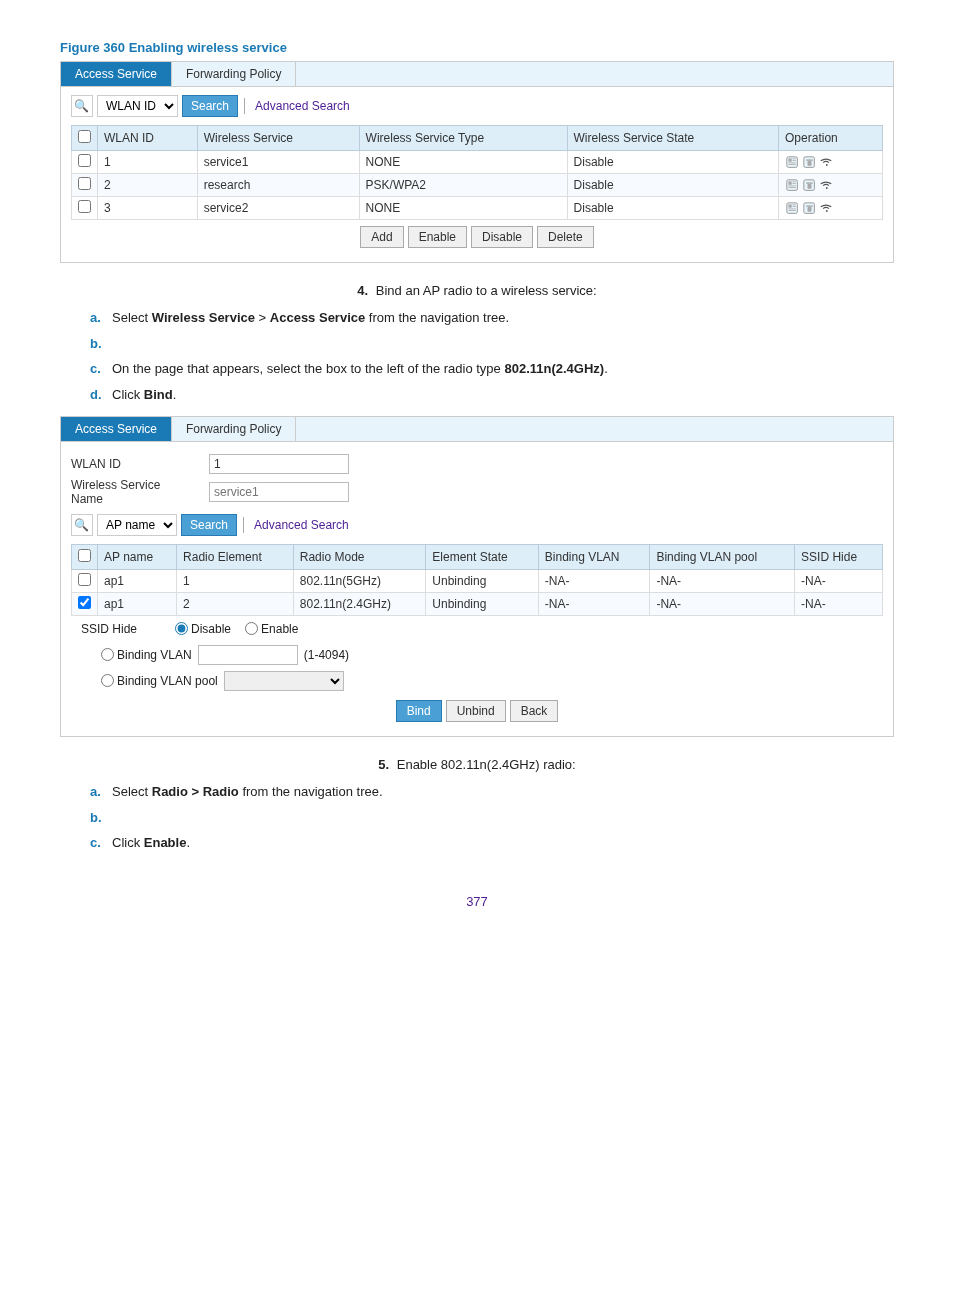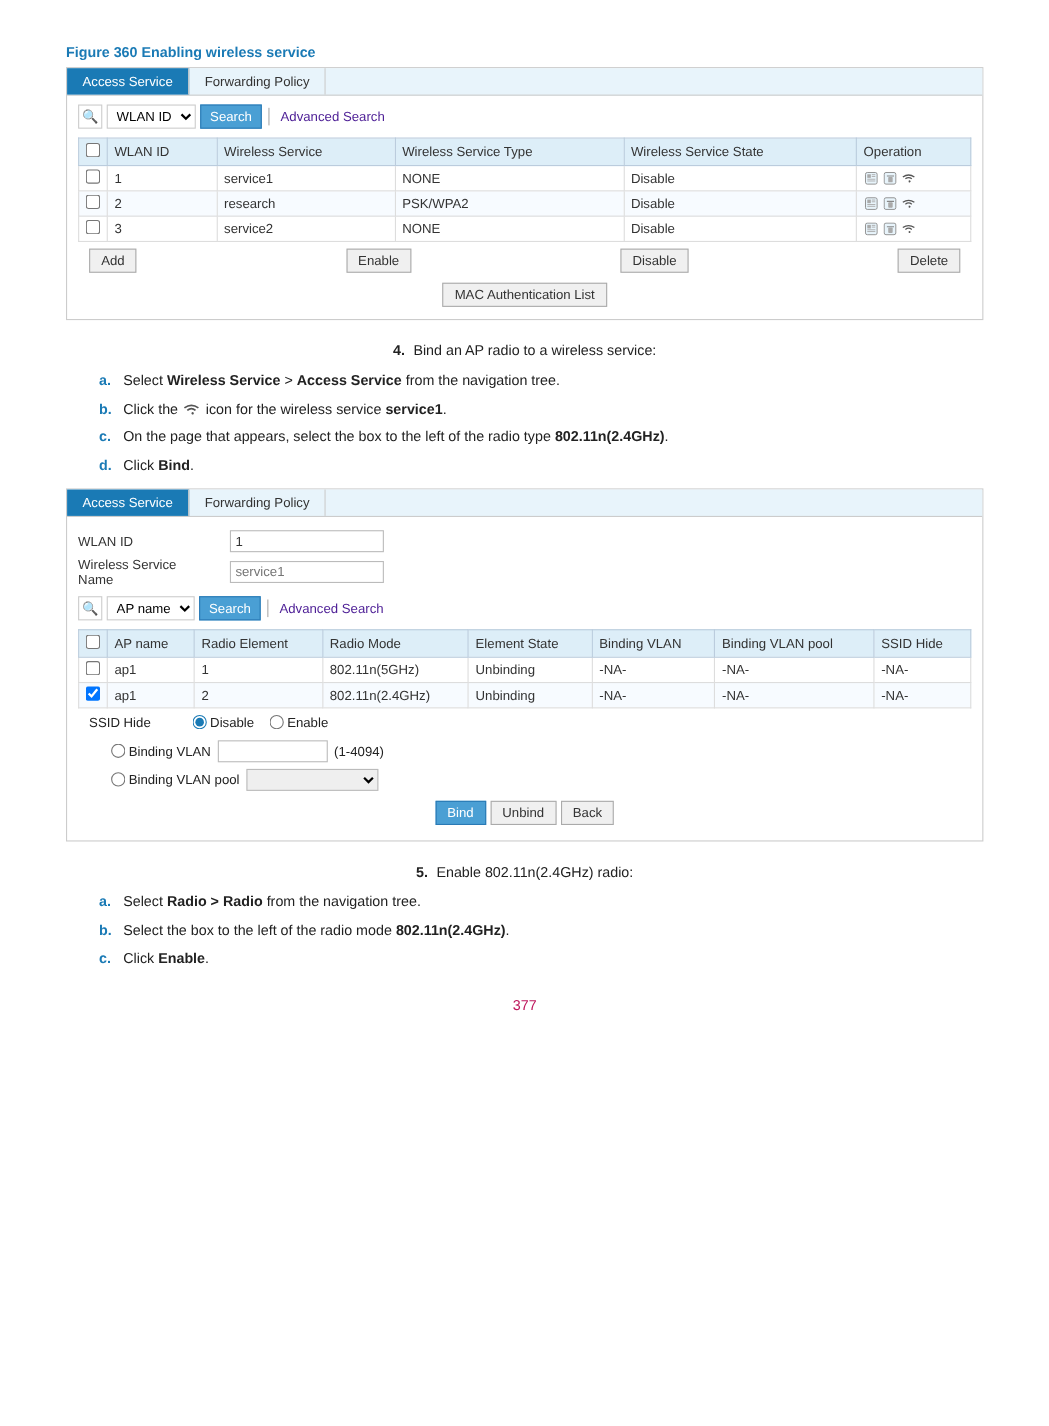--- a/index.html
+++ b/index.html
@@ -101,21 +101,21 @@
       padding: 3px 6px;
       color: #333;
     }
     table.data-table tr:nth-child(even) td {
       background: #f7fbff;
     }
     .action-row {
       display: flex;
       gap: 4px;
       padding: 6px 10px;
-      justify-content: space-between;
+      justify-content: center;
       flex-wrap: wrap;
     }
     .action-btn {
       padding: 3px 10px;
       font-size: 12px;
       border: 1px solid #aaa;
       background: #f0f0f0;
       cursor: pointer;
       color: #333;
     }
@@ -215,23 +215,23 @@
       font-size: 12px;
     }
     .bottom-btn-row {
       display: flex;
       gap: 4px;
       padding: 6px 10px;
       justify-content: center;
     }
     .page-footer {
       text-align: center;
-      color: #be185d;
+      color: #4c1d95;
       font-size: 13px;
-      margin-top: 24px;
+      margin-top: 40px;
     }
     .checkbox-cell {
       width: 18px;
     }
     input[type=checkbox] {
       cursor: pointer;
     }
     input[type=radio] {
       cursor: pointer;
     }
@@ -384,42 +384,34 @@
     </td>
   </tr>
             </tbody>
         </table>
         <div class="action-row">
           <button class="action-btn">Add</button>
           <button class="action-btn">Enable</button>
           <button class="action-btn">Disable</button>
           <button class="action-btn">Delete</button>
         </div>
-        <div class="mac-auth-btn">
-          <button class="action-btn">MAC Authentication List</button>
-        </div>
       </div>
     </div>
   </div>
 
   <div class="step-text">
     <span class="step-num">4.</span>
     <span>Bind an AP radio to a wireless service:</span>
   </div>
   <div class="sub-step">
     <span class="sub-step-letter">a.</span>
     <span>Select <b>Wireless Service</b> &gt; <b>Access Service</b> from the navigation tree.</span>
   </div>
   <div class="sub-step">
     <span class="sub-step-letter">b.</span>
-    <span>Click the <svg width="18" height="12" viewBox="0 0 24 16" style="vertical-align:middle;display:inline-block">
-          <path d="M12 13 a1.5 1.5 0 1 1 0 .01Z" fill="#555"></path>
-          <path d="M7 9.5 Q12 5 17 9.5" stroke="#555" fill="none" stroke-width="2"></path>
-          <path d="M3.5 6.5 Q12 0 20.5 6.5" stroke="#555" fill="none" stroke-width="2"></path>
-        </svg> icon for the wireless service <b>service1</b>.</span>
   </div>
   <div class="sub-step">
     <span class="sub-step-letter">c.</span>
     <span>On the page that appears, select the box to the left of the radio type <b>802.11n(2.4GHz)</b>.</span>
   </div>
   <div class="sub-step">
     <span class="sub-step-letter">d.</span>
     <span>Click <b>Bind</b>.</span>
   </div>
 
@@ -525,21 +517,20 @@
   <div class="step-text">
     <span class="step-num">5.</span>
     <span>Enable 802.11n(2.4GHz) radio:</span>
   </div>
   <div class="sub-step">
     <span class="sub-step-letter">a.</span>
     <span>Select <b>Radio &gt; Radio</b> from the navigation tree.</span>
   </div>
   <div class="sub-step">
     <span class="sub-step-letter">b.</span>
-    <span>Select the box to the left of the radio mode <b>802.11n(2.4GHz)</b>.</span>
   </div>
   <div class="sub-step">
     <span class="sub-step-letter">c.</span>
     <span>Click <b>Enable</b>.</span>
   </div>
 
   <div class="page-footer">
     <span>377</span>
   </div>
 

